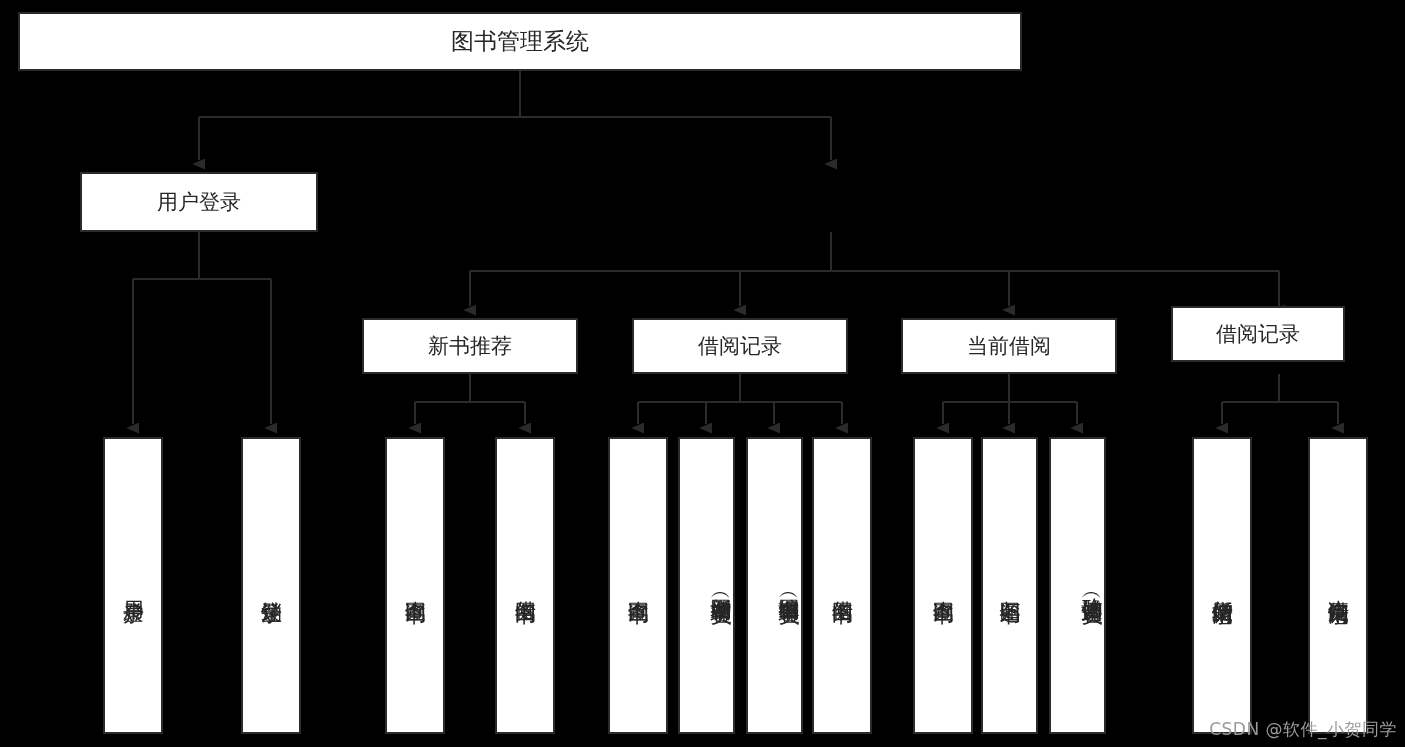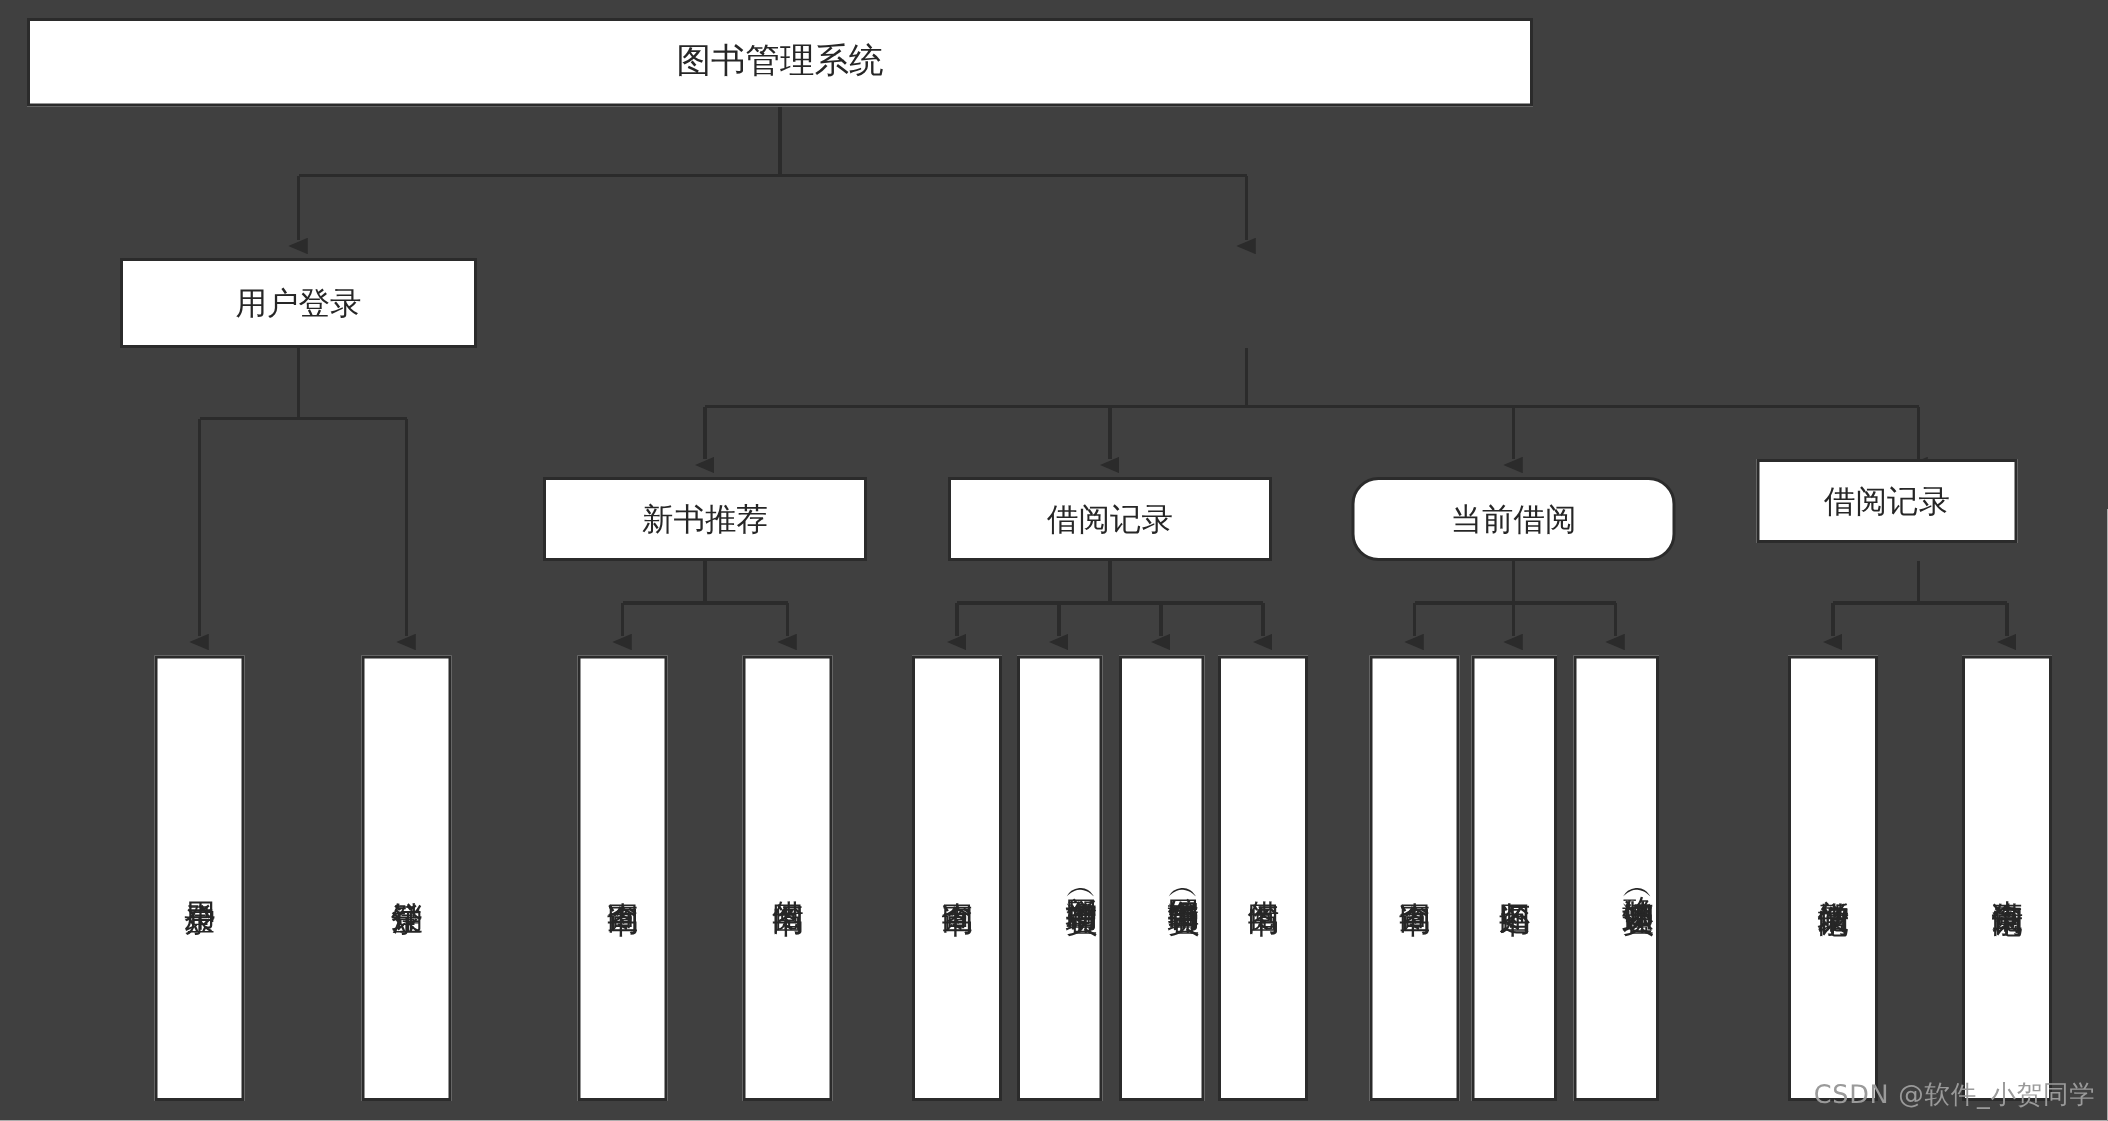--- a/index.html
+++ b/index.html
@@ -8,21 +8,21 @@
     padding: 0;
     background: #ffffff;
   }
   body {
     font-family: "DejaVu Sans", "Liberation Sans", sans-serif;
   }
   #diagram-root {
     position: relative;
     width: 1405px;
     height: 747px;
-    background: #404040;
+    background: #000000;
     overflow: hidden;
   }
   #diagram-svg {
     position: absolute;
     left: 0;
     top: 0;
     width: 1405px;
     height: 747px;
   }
   .node {
@@ -134,21 +134,21 @@
   <div class="node level-1" style="left:80px; top:172px; width:238px; height:60px;">
     <span class="node-label">用户登录</span>
   </div>
 
   <div class="node level-2" style="left:362px; top:318px; width:216px; height:56px;">
     <span class="node-label">新书推荐</span>
   </div>
   <div class="node level-2" style="left:632px; top:318px; width:216px; height:56px;">
     <span class="node-label">借阅记录</span>
   </div>
-  <div class="node level-2" style="left:901px; top:318px; width:216px; height:56px;border-radius:18px;">
+  <div class="node level-2" style="left:901px; top:318px; width:216px; height:56px;">
     <span class="node-label">当前借阅</span>
   </div>
   <div class="node level-2" style="left:1171px; top:306px; width:174px; height:56px;">
     <span class="node-label">借阅记录</span>
   </div>
 
   <div class="node leaf" style="left:103px; top:437px; width:60px; height:297px;">
     <span class="node-label">用户登录</span>
   </div>
   <div class="node leaf" style="left:241px; top:437px; width:60px; height:297px;">

